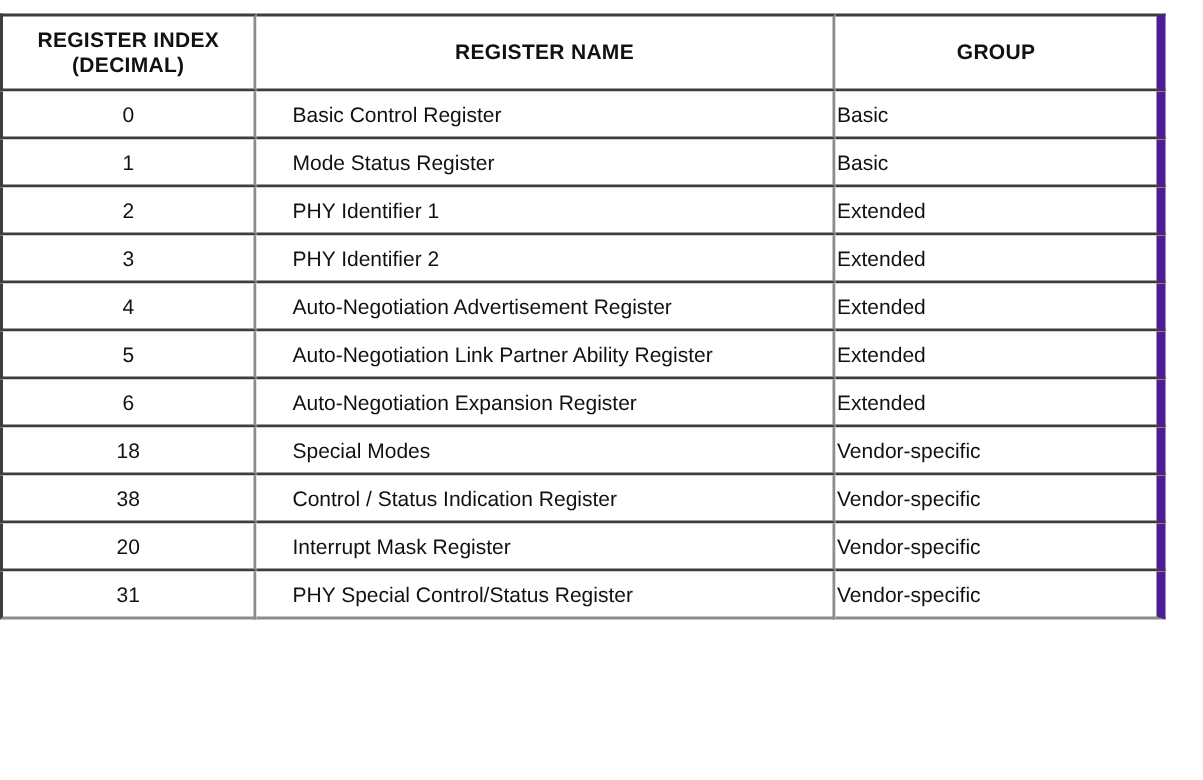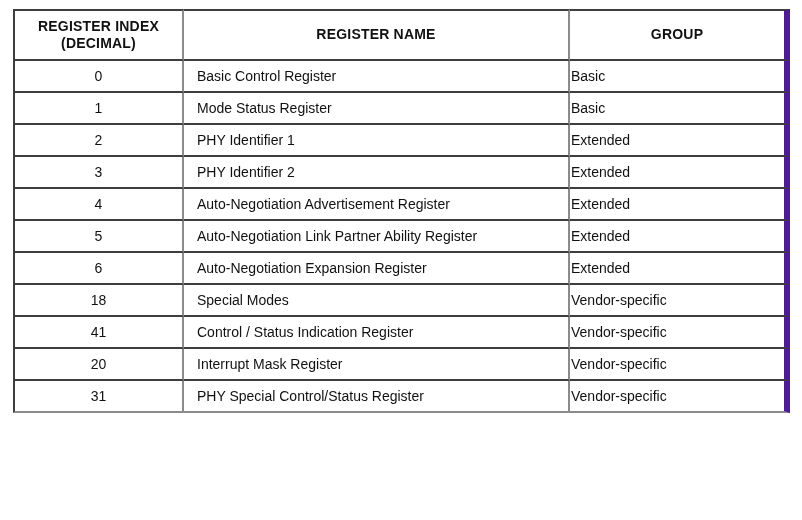--- a/index.html
+++ b/index.html
@@ -13,21 +13,21 @@
     overflow: hidden;
   }
   .page {
     position: relative;
     width: 802px;
     height: 520px;
     background: #ffffff;
   }
   table.reg-table {
     position: absolute;
-    left: 13px;
+    left: 0;
     top: 9px;
     border-collapse: separate;
     border-spacing: 0;
     table-layout: fixed;
     width: 777px;
   }
   col.c1 { width: 171px; }
   col.c2 { width: 386px; }
   col.c3 { width: 220px; }
   th, td {
@@ -59,21 +59,21 @@
     line-height: 1.25;
     letter-spacing: 0.2px;
   }
   tbody td {
     height: 32px;
     font-size: 14px;
     font-weight: normal;
     vertical-align: middle;
   }
   td.cell-index { text-align: center; }
-  td.cell-name  { text-align: left; padding-left: 13px; }
+  td.cell-name  { text-align: left; padding-left: 24px; }
   td.cell-group { text-align: left; }
 </style>
 </head>
 <body>
 
 <div class="page">
   <table class="reg-table">
     <colgroup>
       <col class="c1">
       <col class="c2">
@@ -124,21 +124,21 @@
     <td class="cell-index">6</td>
     <td class="cell-name">Auto-Negotiation Expansion Register</td>
     <td class="cell-group">Extended</td>
   </tr>
         <tr>
     <td class="cell-index">18</td>
     <td class="cell-name">Special Modes</td>
     <td class="cell-group">Vendor-specific</td>
   </tr>
         <tr>
-    <td class="cell-index">41</td>
+    <td class="cell-index">38</td>
     <td class="cell-name">Control / Status Indication Register</td>
     <td class="cell-group">Vendor-specific</td>
   </tr>
         <tr>
     <td class="cell-index">20</td>
     <td class="cell-name">Interrupt Mask Register</td>
     <td class="cell-group">Vendor-specific</td>
   </tr>
         <tr>
     <td class="cell-index">31</td>

